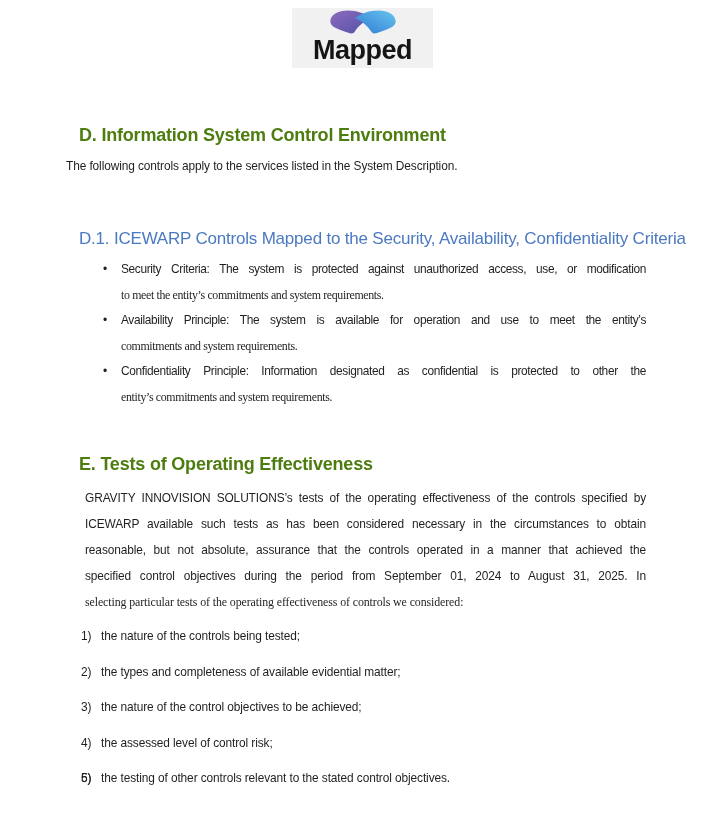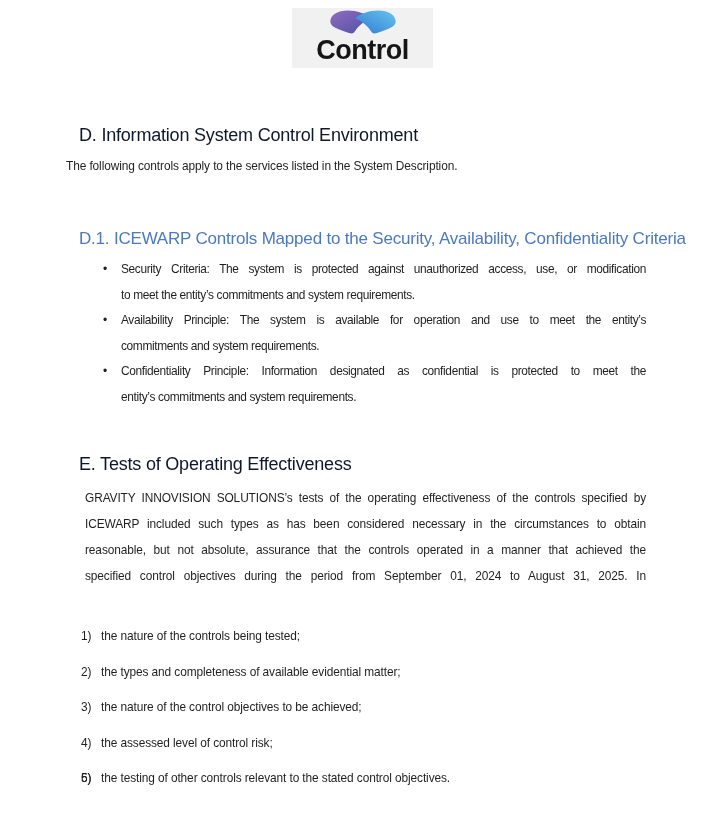--- a/index.html
+++ b/index.html
@@ -18,34 +18,34 @@
     padding-top:1px;box-sizing:border-box;
   }
   .logo-icon{width:74px;height:25px;display:block;}
   .logo-text{
     font-size:27px;font-weight:700;color:#151515;letter-spacing:-0.5px;
     line-height:32px;margin-top:0px;
   }
 
   
   .h1{
-    left:79px;font-size:18px;font-weight:400;color:#0f172a;
+    left:79px;font-size:18px;font-weight:700;color:#4d7c0f;
     letter-spacing:-0.2px;line-height:23px;white-space:nowrap;
   }
   .h2{
     left:79px;font-size:17px;font-weight:400;color:#4b79c2;
     letter-spacing:-0.2px;line-height:17px;white-space:nowrap;
   }
 
   
   .body-text{font-size:11.9px;color:#1f1f1f;letter-spacing:-0.1px;}
   .intro{left:66px;top:156px;width:567px;line-height:20px;}
 
   .jline{text-align:justify;text-align-last:justify;}
-  .nline{text-align:right;text-align-last:left;}
+  .nline{text-align:right;text-align-last:left;font-family:Liberation Serif, serif;}
 
   
   .bullets{left:79px;top:257px;width:567px;}
   .bullet-item{position:relative;padding-left:42px;box-sizing:border-box;}
   .bullet-item .bullet-dot{
     position:absolute;left:24px;top:0;font-size:12px;line-height:25.5px;
   }
   .bullet-line{line-height:25.5px;letter-spacing:-0.35px;}
 
   
@@ -69,21 +69,21 @@
         <stop offset="1" stop-color="#4F51A5"></stop>
       </linearGradient>
       <linearGradient id="gr" x1="1" y1="0" x2="0" y2="1">
         <stop offset="0" stop-color="#68C5EE"></stop>
         <stop offset="1" stop-color="#2F79D2"></stop>
       </linearGradient>
     </defs>
     <path fill="url(#gl)" d="M4 13 C4 6 12 1.5 22 1.5 C32 1.5 41 5 46 9.5 C39 12.5 33 17.5 29.5 23.5 C28.5 25.5 26 26 23.5 25 C13 21 4 19 4 13 Z"></path>
     <path fill="url(#gr)" d="M72 13 C72 6 64 1.5 54 1.5 C44 1.5 35 5 30 9.5 C37 12.5 43 17.5 46.5 23.5 C47.5 25.5 50 26 52.5 25 C63 21 72 19 72 13 Z"></path>
   </svg>
-  <div class="logo-text">Control</div>
+  <div class="logo-text">Mapped</div>
 </div>
 
 <div class="abs h1" style="top:124px;">D. Information System Control Environment</div>
 
 <div class="abs body-text intro">The following controls apply to the services listed in the System Description.</div>
 
 <div class="abs h2" style="top:230px;">D.1. ICEWARP Controls Mapped to the Security, Availability, Confidentiality Criteria</div>
 
 <div class="abs bullets">
   <div class="bullet-item">
@@ -91,32 +91,33 @@
     <div class="body-text bullet-line jline">Security Criteria: The system is protected against unauthorized access, use, or modification</div>
     <div class="body-text bullet-line nline">to meet the entity’s commitments and system requirements.</div>
   </div>
   <div class="bullet-item">
     <span class="bullet-dot">•</span>
     <div class="body-text bullet-line jline">Availability Principle: The system is available for operation and use to meet the entity’s</div>
     <div class="body-text bullet-line nline">commitments and system requirements.</div>
   </div>
   <div class="bullet-item">
     <span class="bullet-dot">•</span>
-    <div class="body-text bullet-line jline">Confidentiality Principle: Information designated as confidential is protected to meet the</div>
+    <div class="body-text bullet-line jline">Confidentiality Principle: Information designated as confidential is protected to other the</div>
     <div class="body-text bullet-line nline">entity’s commitments and system requirements.</div>
   </div>
 </div>
 
 <div class="abs h1" style="top:453px;">E. Tests of Operating Effectiveness</div>
 
 <div class="abs para">
   <div class="body-text para-line jline">GRAVITY INNOVISION SOLUTIONS’s tests of the operating effectiveness of the controls specified by</div>
-  <div class="body-text para-line jline">ICEWARP included such types as has been considered necessary in the circumstances to obtain</div>
+  <div class="body-text para-line jline">ICEWARP available such tests as has been considered necessary in the circumstances to obtain</div>
   <div class="body-text para-line jline">reasonable, but not absolute, assurance that the controls operated in a manner that achieved the</div>
   <div class="body-text para-line jline">specified control objectives during the period from September 01, 2024 to August 31, 2025. In</div>
+  <div class="body-text para-line nline">selecting particular tests of the operating effectiveness of controls we considered:</div>
 </div>
 
 <div class="abs numlist">
   <div class="num-item body-text">
     <span class="num-marker">1)</span>
     <span>the nature of the controls being tested;</span>
   </div>
   <div class="num-item body-text">
     <span class="num-marker">2)</span>
     <span>the types and completeness of available evidential matter;</span>

